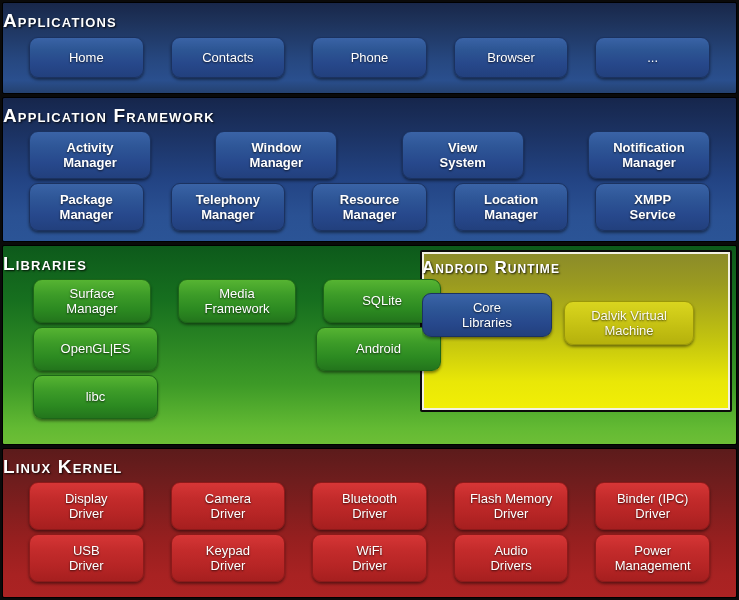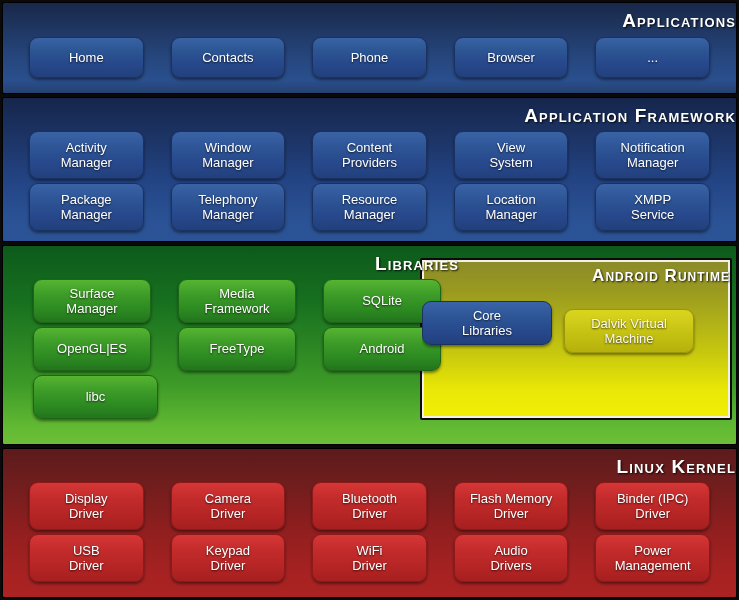--- a/index.html
+++ b/index.html
@@ -27,33 +27,32 @@
 
   
   .layer {
     position: relative;
     box-sizing: border-box;
     border: 1px solid #000;
     border-radius: 2px;
     overflow: hidden;
   }
   .layer-title {
-    text-align: right;
+    text-align: left;
     color: #ffffff;
     font-variant: small-caps;
     font-weight: bold;
     letter-spacing: 0.06em;
     text-shadow: 1px 1px 2px rgba(0,0,0,0.85);
     font-size: 19px;
     line-height: 1;
     padding-top: 8px;
     padding-bottom: 2px;
     position: relative;
     z-index: 3;
-    padding-left: 33px;
   }
 
   .rows {
     position: relative;
     z-index: 3;
     display: flex;
     flex-direction: column;
     box-sizing: border-box;
   }
   .row {
@@ -95,21 +94,21 @@
     height: 41px;
     background: linear-gradient(to bottom, #3a63a6 0%, #2d5694 30%, #27488b 65%, #22407d 100%);
     border: 1px solid #1b3260;
   }
 
   
   #framework {
     flex: 0 0 145px;
     background: linear-gradient(to bottom, #16264c 0%, #1b3160 22%, #234484 58%, #2a5193 82%, #2b5496 100%);
   }
-  #framework .rows { padding: 0 26px; }
+  #framework .rows { padding: 0 26px; font-weight: bold; }
   #framework .row { margin-top: 4px; }
   #framework .box {
     width: 122px;
     height: 48px;
     background: linear-gradient(to bottom, #3a63a6 0%, #2e5697 32%, #27488c 68%, #22407d 100%);
     border: 1px solid #1b3260;
   }
 
   
   #midband {
@@ -135,21 +134,21 @@
     height: 44px;
     background: linear-gradient(to bottom, #56b432 0%, #3d9c28 35%, #2c8a21 70%, #23751c 100%);
     border: 1px solid #1d6618;
   }
   #libraries .layer-title { color: #ffffff; }
 
   
   #runtime {
     position: absolute;
     right: 4px;
-    top: 12px;
+    top: 4px;
     width: 312px;
     height: 162px;
     box-sizing: border-box;
     border: 2px solid #0b0b0b;
     border-radius: 2px;
     background:
       linear-gradient(to bottom, #8a8a2a 0%, #9a9a20 20%, #c6c70e 58%, #e9e707 82%, #f2ef05 100%);
     box-shadow: inset 0 0 0 2px #f2f0e2;
     overflow: hidden;
   }
@@ -215,22 +214,20 @@
   </section>
 
   <section class="layer" id="framework">
     <div class="layer-title">Application Framework</div>
     <div class="rows">
       <div class="row">
         <div class="box">Activity
 Manager</div>
         <div class="box">Window
 Manager</div>
-        <div class="box">Content
-Providers</div>
         <div class="box">View
 System</div>
         <div class="box">Notification
 Manager</div>
       </div>
       <div class="row">
         <div class="box">Package
 Manager</div>
         <div class="box">Telephony
 Manager</div>
@@ -251,21 +248,20 @@
       <div class="rows">
         <div class="row">
           <div class="box">Surface
 Manager</div>
           <div class="box">Media
 Framework</div>
           <div class="box">SQLite</div>
         </div>
         <div class="row">
           <div class="box">OpenGL|ES</div>
-          <div class="box">FreeType</div>
           <div class="box">Android</div>
         </div>
         <div class="row">
           <div class="box">libc</div>
         </div>
       </div>
     </div>
 
     <div id="runtime">
       <div class="layer-title">Android Runtime</div>

